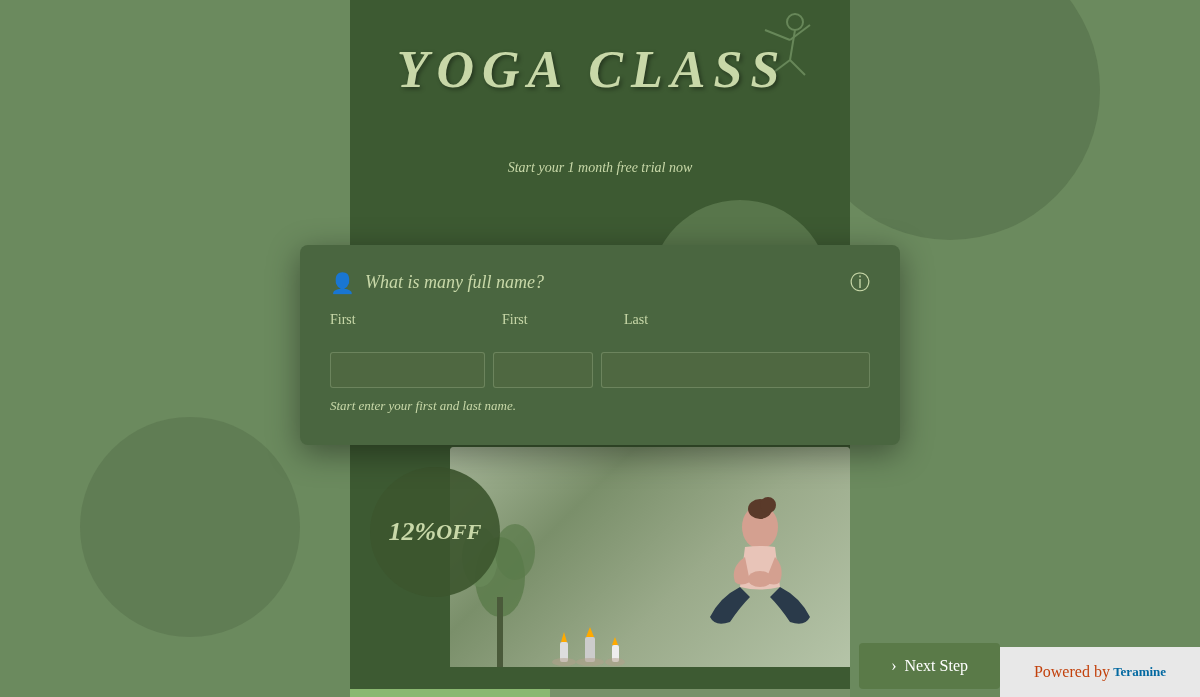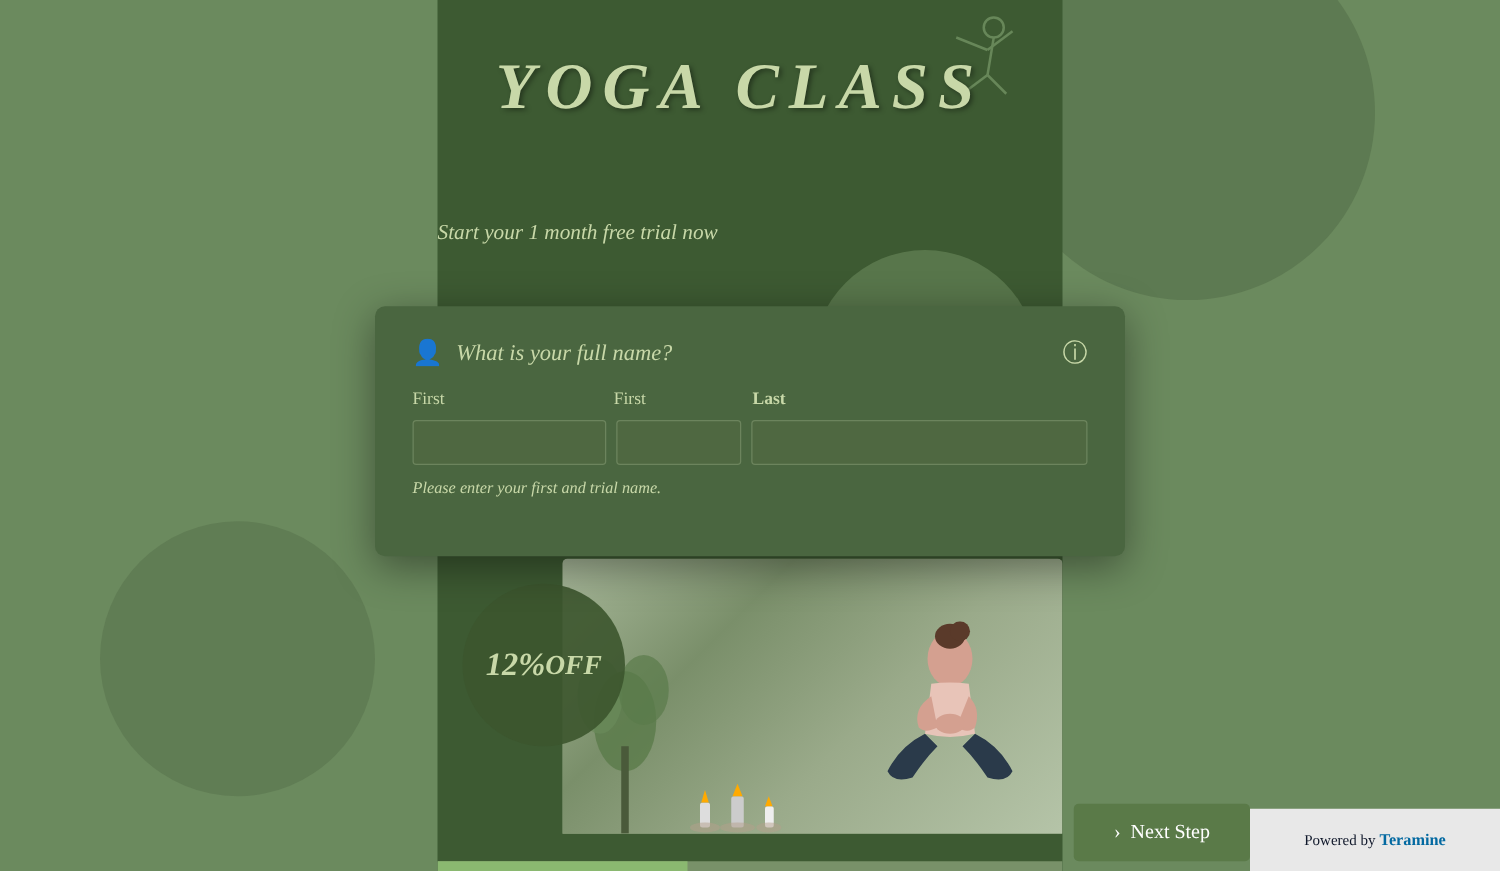--- a/index.html
+++ b/index.html
@@ -69,26 +69,26 @@
       color: #c8d8a8;
       letter-spacing: 8px;
       text-transform: uppercase;
       text-shadow: 2px 2px 4px rgba(0,0,0,0.4);
       font-style: italic;
     }
 
     
     .subtitle {
       position: absolute;
-      top: 176px;
+      top: 160px;
       left: 0;
       right: 0;
-      text-align: left;
-      color: #c8d8a8;
-      font-size: 17px;
+      text-align: center;
+      color: #c8d8a8;
+      font-size: 14px;
       font-style: italic;
       font-family: 'Georgia', serif;
     }
 
     
     .about-circle {
       position: absolute;
       width: 180px;
       height: 180px;
       border-radius: 50%;
@@ -233,33 +233,33 @@
     }
 
     .info-icon {
       color: #c8d8a8;
       font-size: 20px;
       cursor: pointer;
     }
 
     .field-labels {
       display: flex;
-      gap: 1px;
-      margin-bottom: 8px;
+      gap: 12px;
+      margin-bottom: 24px;
     }
 
     .field-label {
       color: #c8d8a8;
       font-size: 14px;
       font-family: 'Georgia', serif;
     }
 
     .field-label-first { width: 160px; }
     .field-label-middle { width: 110px; }
-    .field-label-last { flex: 1; font-weight: bold; }
+    .field-label-last { flex: 1; }
 
     .fields-row {
       display: flex;
       gap: 8px;
       margin-bottom: 10px;
     }
 
     .field-first {
       width: 155px;
       height: 36px;
@@ -319,22 +319,22 @@
       height: 50px;
       background: #e8e8e8;
       display: flex;
       align-items: center;
       justify-content: center;
       font-size: 13px;
       z-index: 20;
     }
 
     .powered-label {
-      color: #0f172a;
-      font-size: 12px;
+      color: #c2410c;
+      font-size: 16px;
     }
 
     .teramine-label {
       color: #0369a1;
       font-weight: bold;
       font-size: 13px;
     }
   </style>
 </head>
 <body>
@@ -420,38 +420,38 @@
     <div class="progress-fill"></div>
   </div>
 
 </div>
 
 <div class="modal-overlay">
 
   <div class="modal-header">
     <div class="modal-title-row">
       <span class="user-icon">👤</span>
-      <span class="modal-question">What is your full name?</span>
+      <span class="modal-question">What is many full name?</span>
     </div>
     <span class="info-icon">ⓘ</span>
   </div>
 
   <div class="field-labels">
     <span class="field-label field-label-first">First</span>
     <span class="field-label field-label-middle">First</span>
     <span class="field-label field-label-last">Last</span>
   </div>
 
   <div class="fields-row">
     <input class="field-first" type="text" placeholder="" style="">
     <input class="field-middle" type="text" placeholder="" style="">
     <input class="field-last" type="text" placeholder="" style="">
   </div>
 
-  <div class="validation-message">Please enter your first and trial name.</div>
+  <div class="validation-message">Start enter your first and last name.</div>
 
 </div>
 
 <button class="next-step-btn">
   <span>›</span>
   <span>Next Step</span>
 </button>
 
 <div class="powered-by">
   <span class="powered-label">Powered by</span>&nbsp;

